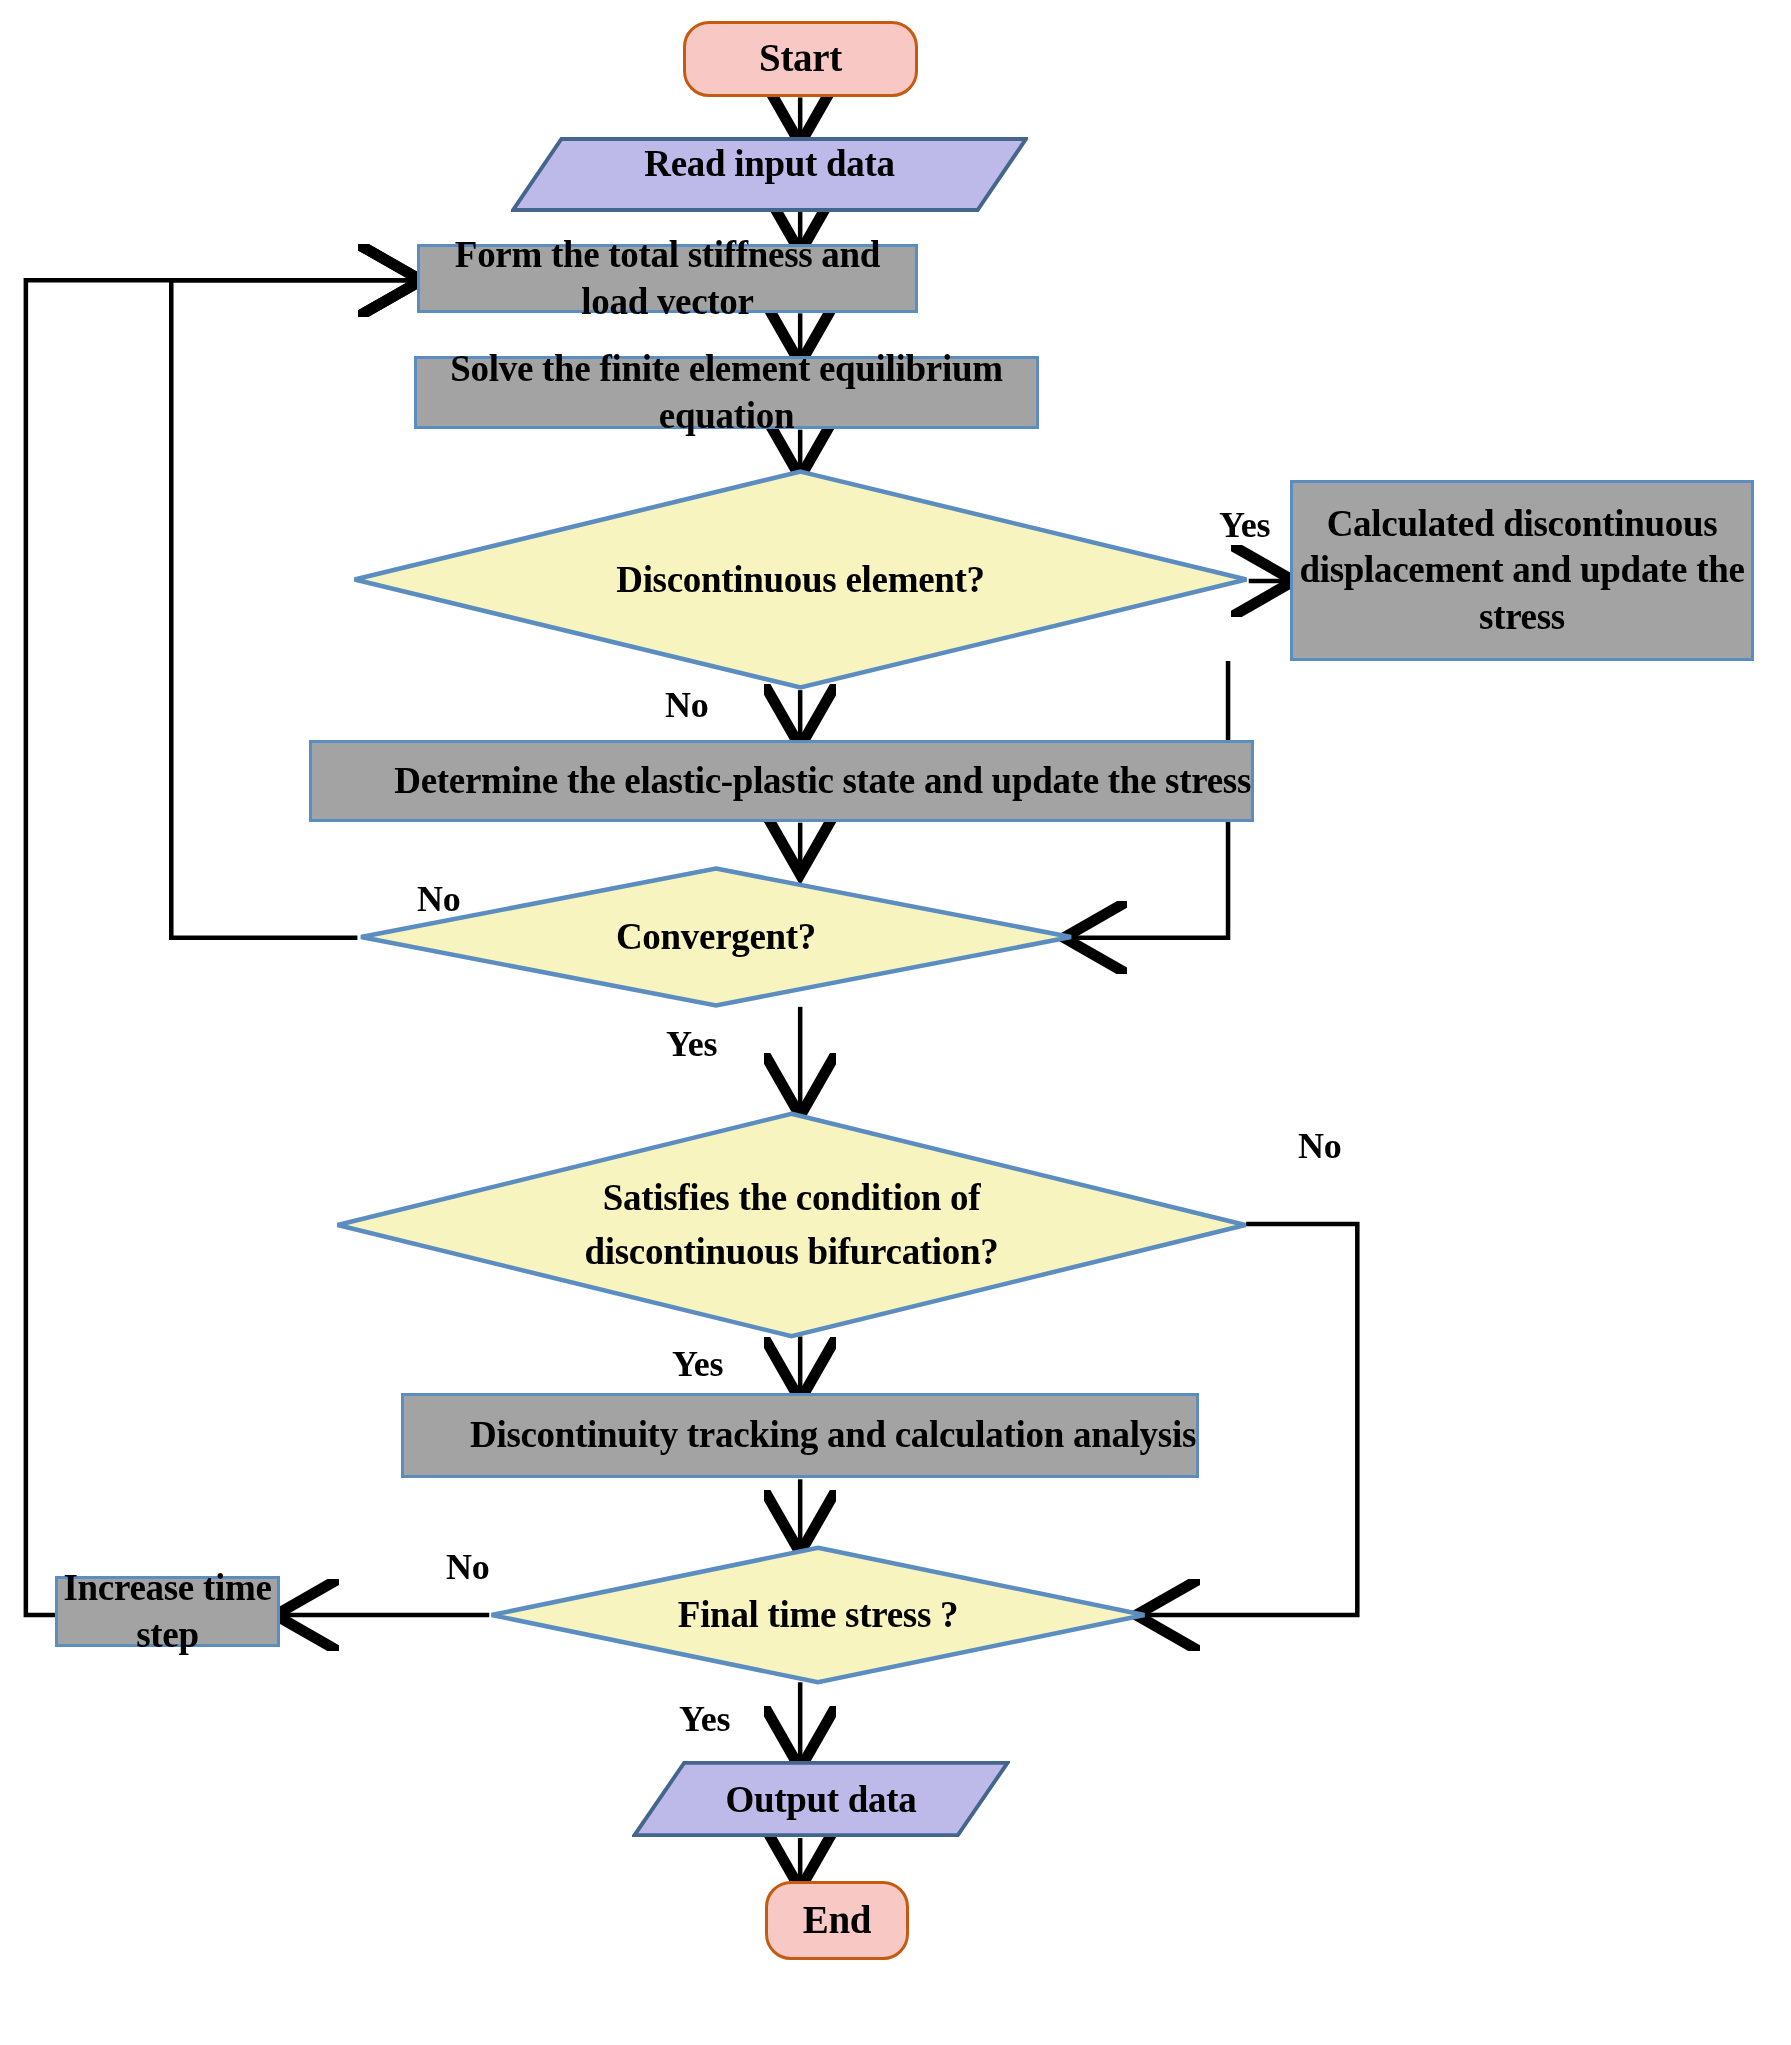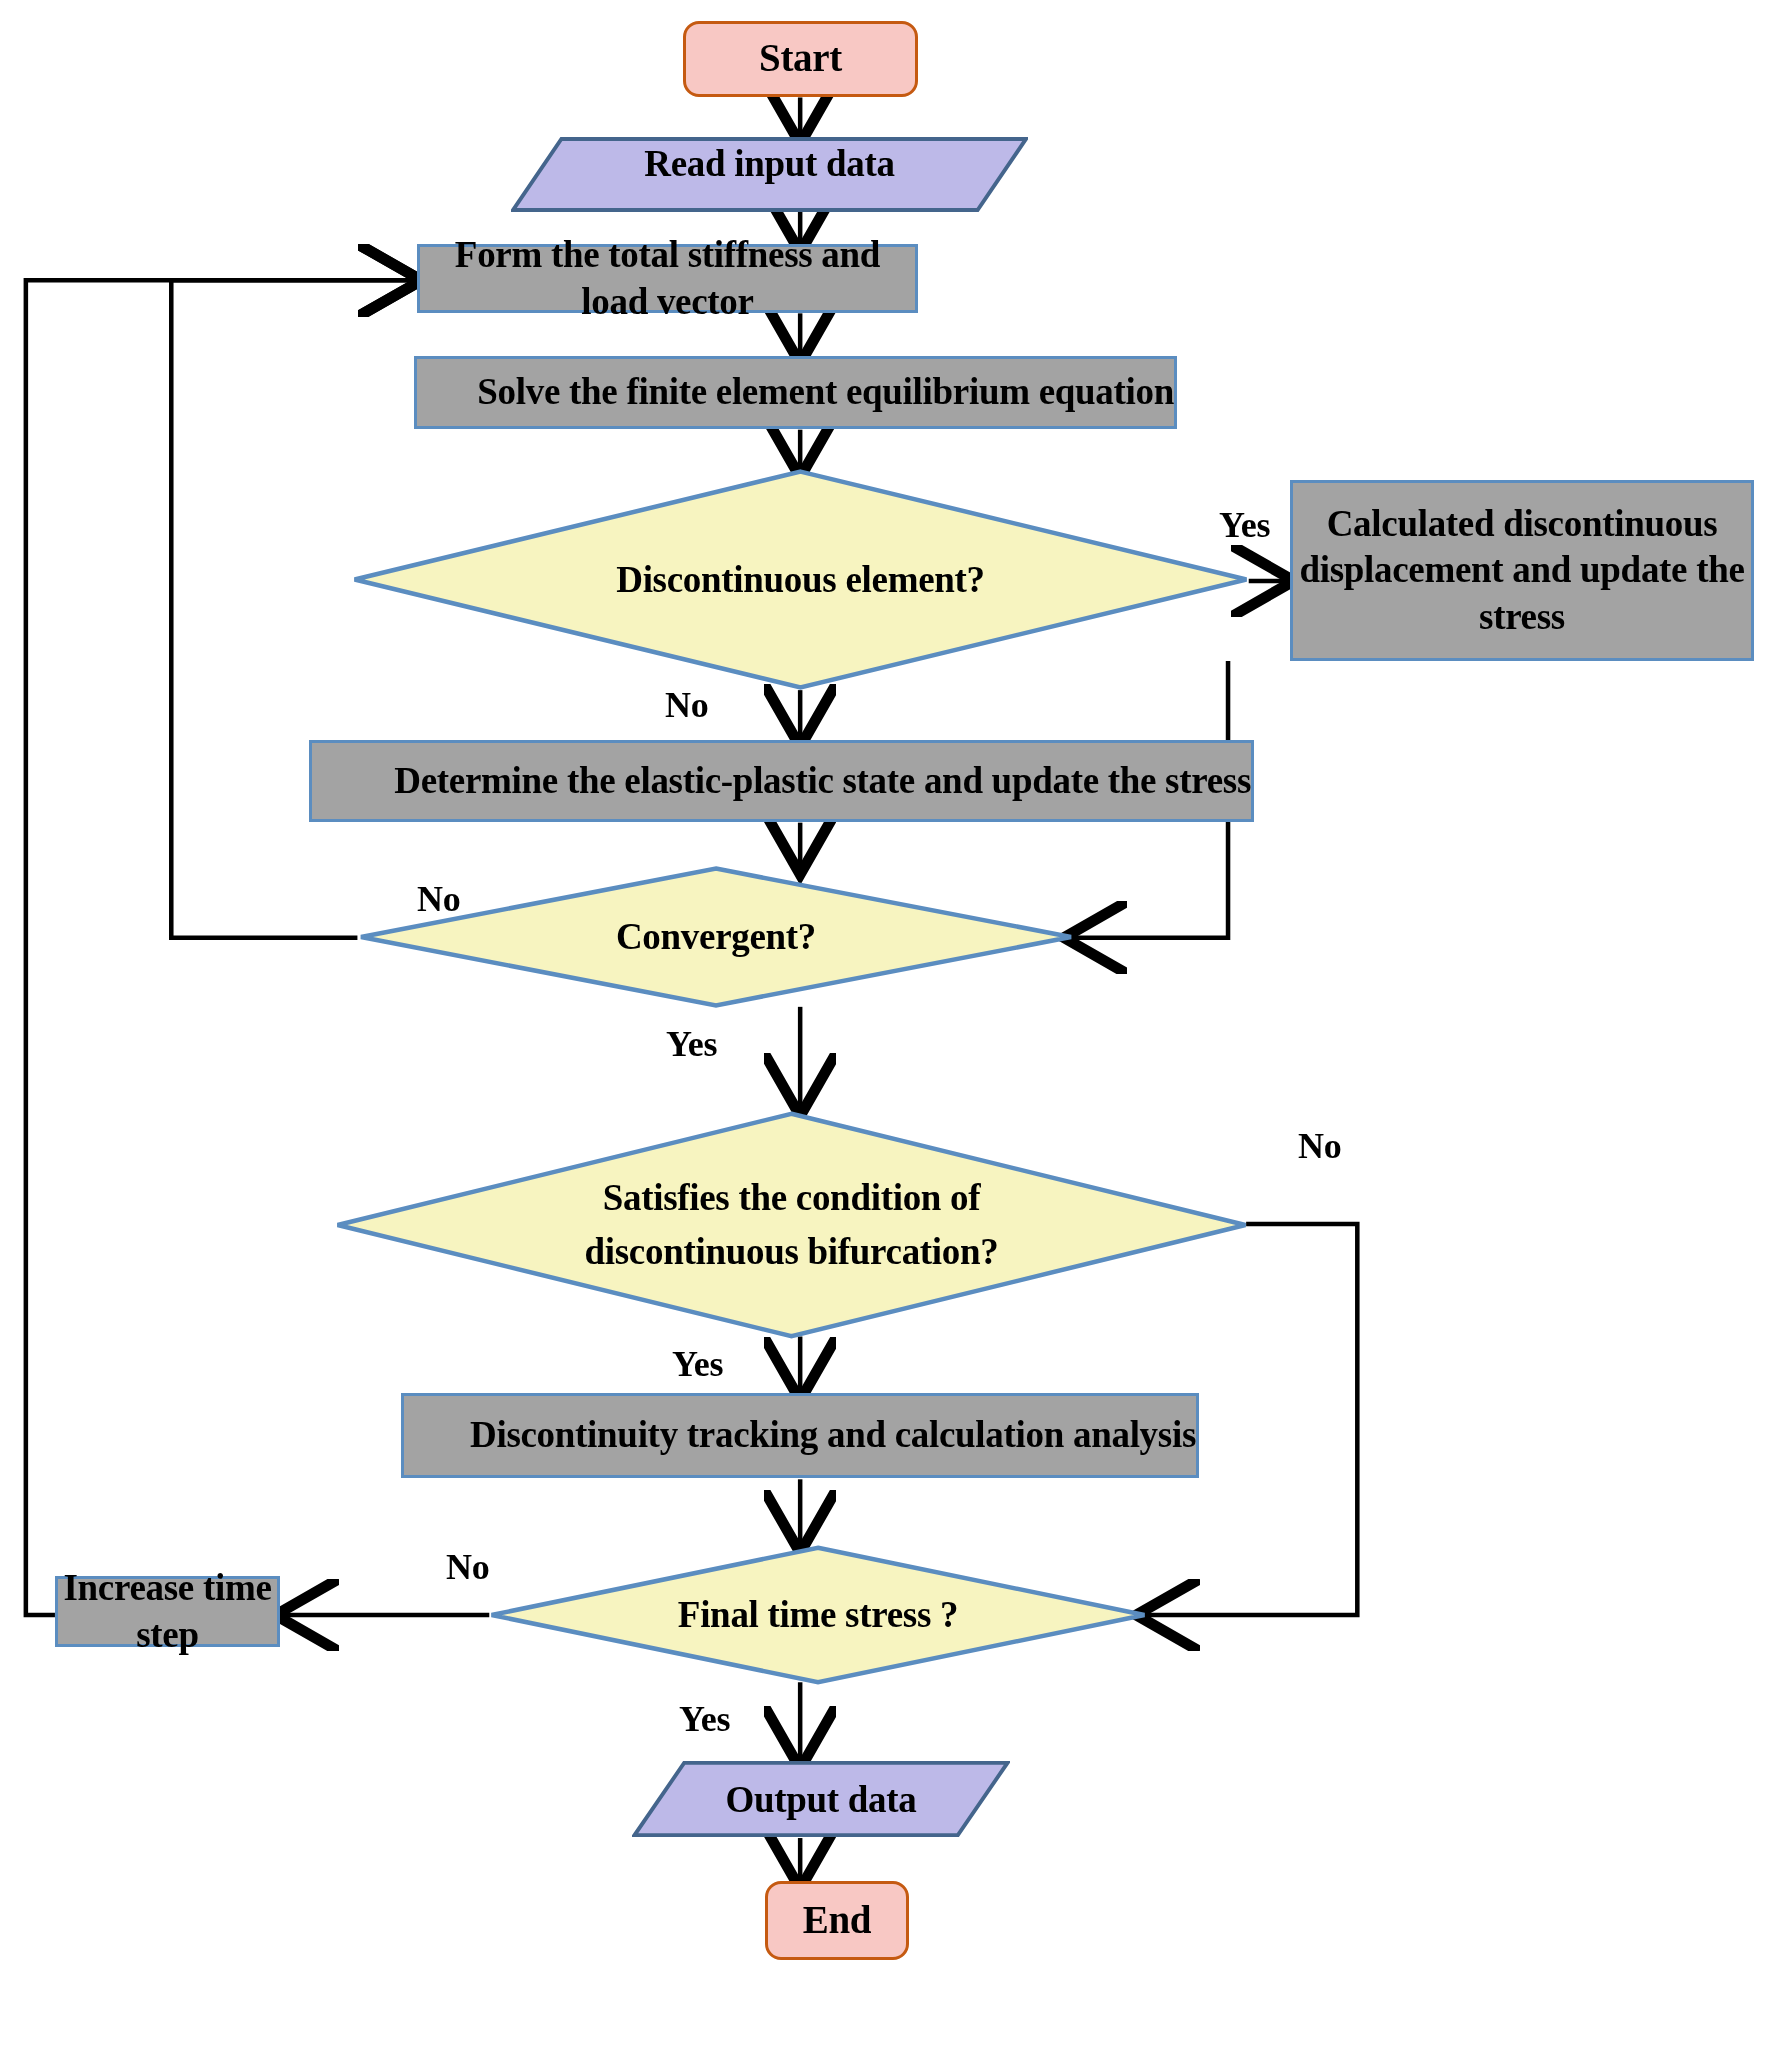--- a/index.html
+++ b/index.html
@@ -5,21 +5,21 @@
   html,body{margin:0;padding:0;background:#ffffff;}
   #stage{position:relative;width:1791px;height:2046px;background:#ffffff;
          font-family:"Liberation Serif","DejaVu Serif",serif;overflow:hidden;}
   svg#wires{position:absolute;left:0;top:0;width:1791px;height:2046px;pointer-events:none;}
 
   .node{position:absolute;box-sizing:border-box;display:flex;align-items:center;
         justify-content:center;text-align:center;font-weight:bold;color:#000000;
         line-height:1.25;letter-spacing:-0.3px;}
 
   
-  .terminator{background:#F8C8C4;border:3.2px solid #C55A11;border-radius:16px;
+  .terminator{background:#F8C8C4;border:3.2px solid #C55A11;border-radius:26px;
               font-size:39px;}
 
   
   .io-wrap{position:absolute;}
   .io-wrap svg{position:absolute;left:0;top:0;}
   .io-label{position:absolute;left:0;top:0;width:100%;height:100%;
             display:flex;align-items:center;justify-content:center;
             font-weight:bold;font-size:37px;color:#000;letter-spacing:-0.3px;}
 
   
@@ -93,21 +93,21 @@
     <svg width="517" height="75" viewBox="0 0 800 116" xmlns="http://www.w3.org/2000/svg">
       <polygon points="78,3 797,3 722,113 3,113" fill="#BDB9E8" stroke="#44658C" stroke-width="6"></polygon>
     </svg>
     <div class="io-label">Read input data</div>
   </div>
 
   <div class="node process" style="left:417px;top:244px;width:501px;height:69px;">
     <span>Form the total stiffness and load vector</span>
   </div>
 
-  <div class="node process" style="left:414px;top:356px;width:763px;height:73px;">
+  <div class="node process" style="left:414px;top:356px;width:625px;height:73px;">
     <span>Solve the finite element equilibrium equation</span>
   </div>
 
   <div class="dec-wrap" style="left:352px;top:469px;width:897px;height:221px;">
     <svg width="897" height="221" viewBox="0 0 1388 342" xmlns="http://www.w3.org/2000/svg">
       <polygon points="694,4 1384,171 694,338 4,171" fill="#F7F4C0" stroke="#5B8DC0" stroke-width="7"></polygon>
     </svg>
     <div class="dec-label">Discontinuous element?</div>
   </div>
 

